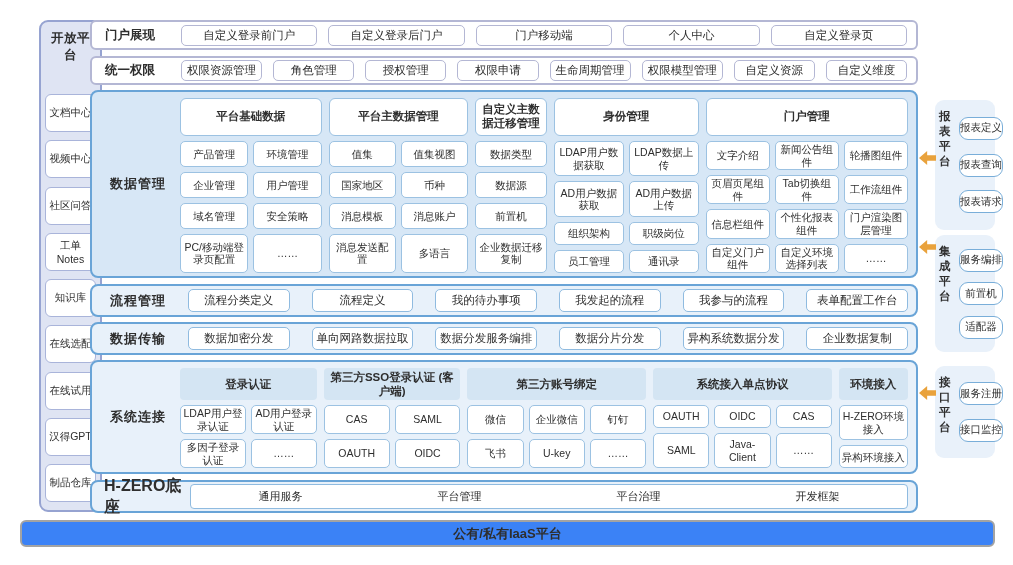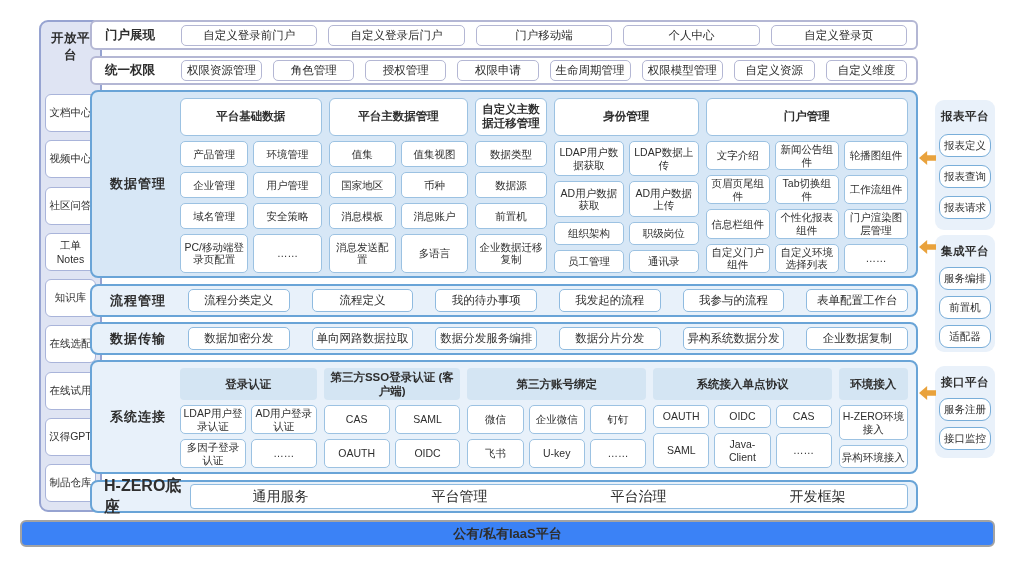--- a/index.html
+++ b/index.html
@@ -53,28 +53,28 @@
   .sys-content{flex:1;display:grid;grid-template-columns:150fr 150fr 196fr 196fr 76fr;gap:7px;}
   .sys-group{display:flex;flex-direction:column;gap:5px;}
   .sys-header{background:#d4e5f3;border-radius:4px;min-height:30px;display:flex;align-items:center;
        justify-content:center;font-weight:bold;font-size:11.5px;text-align:center;line-height:1.25;padding:1px 2px;}
   .sys-grid{flex:1;display:grid;gap:5px;}
   
   #hz{top:480px;height:33px;background:#e8f1fa;align-items:center;}
   .hz-label{font-weight:bold;font-size:16px;width:82px;flex-shrink:0;padding-left:4px;}
   .hz-box{flex:1;background:#fff;border:1px solid #8fbbe0;border-radius:4px;height:23px;
        display:flex;align-items:center;}
-  .hz-box > div{flex:1;text-align:center;font-size:14px;}
+  .hz-box > div{flex:1;text-align:center;font-size:11px;}
   
   #iaas{position:absolute;left:20px;top:520px;width:975px;height:27px;background:#3b82f6;
        border:2px solid #a3a3a3;border-radius:6px;box-sizing:border-box;display:flex;
        align-items:center;justify-content:center;font-size:13px;font-weight:bold;}
   
   .rt-group{position:absolute;left:935px;width:60px;background:#e9f1fa;border-radius:9px;
-       box-sizing:border-box;display:flex;flex-direction:column;padding:9px 4px;gap:8px;}
+       box-sizing:border-box;display:flex;flex-direction:row;padding:9px 4px;gap:8px;}
   #rt-report{top:100px;height:130px;}
   #rt-integration{top:235px;height:117px;}
   #rt-interface{top:366px;height:92px;}
   .rt-title{font-weight:bold;font-size:11.5px;text-align:center;letter-spacing:.5px;}
   .rt-items{display:flex;flex-direction:column;flex:1;justify-content:space-evenly;gap:6px;}
   .rt-items > div{background:#fff;border:1px solid #79aed9;border-radius:9px;height:21px;min-height:21px;
        display:flex;align-items:center;justify-content:center;font-size:10.5px;white-space:nowrap;}
   
   .arrow-left{position:absolute;left:919px;width:17px;height:14px;background:#e9a23c;
        clip-path:polygon(0% 50%,48% 0%,48% 30%,100% 30%,100% 70%,48% 70%,48% 100%);}

